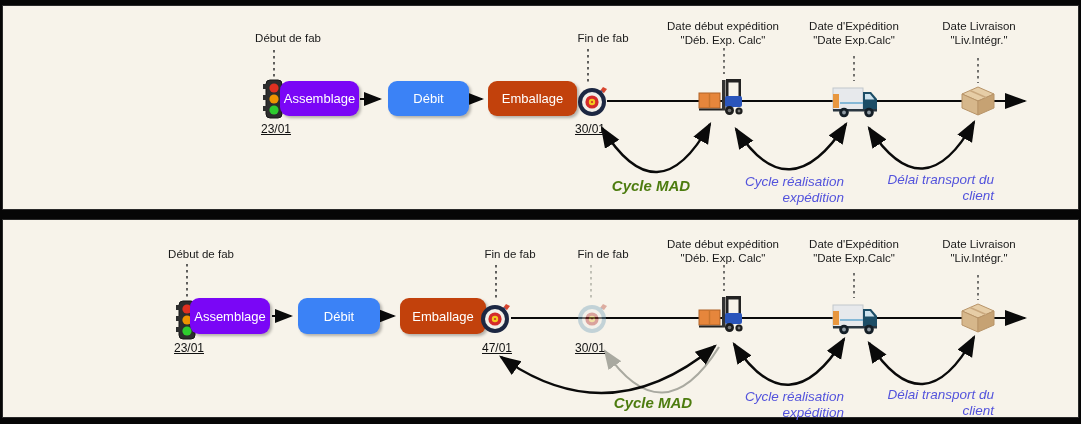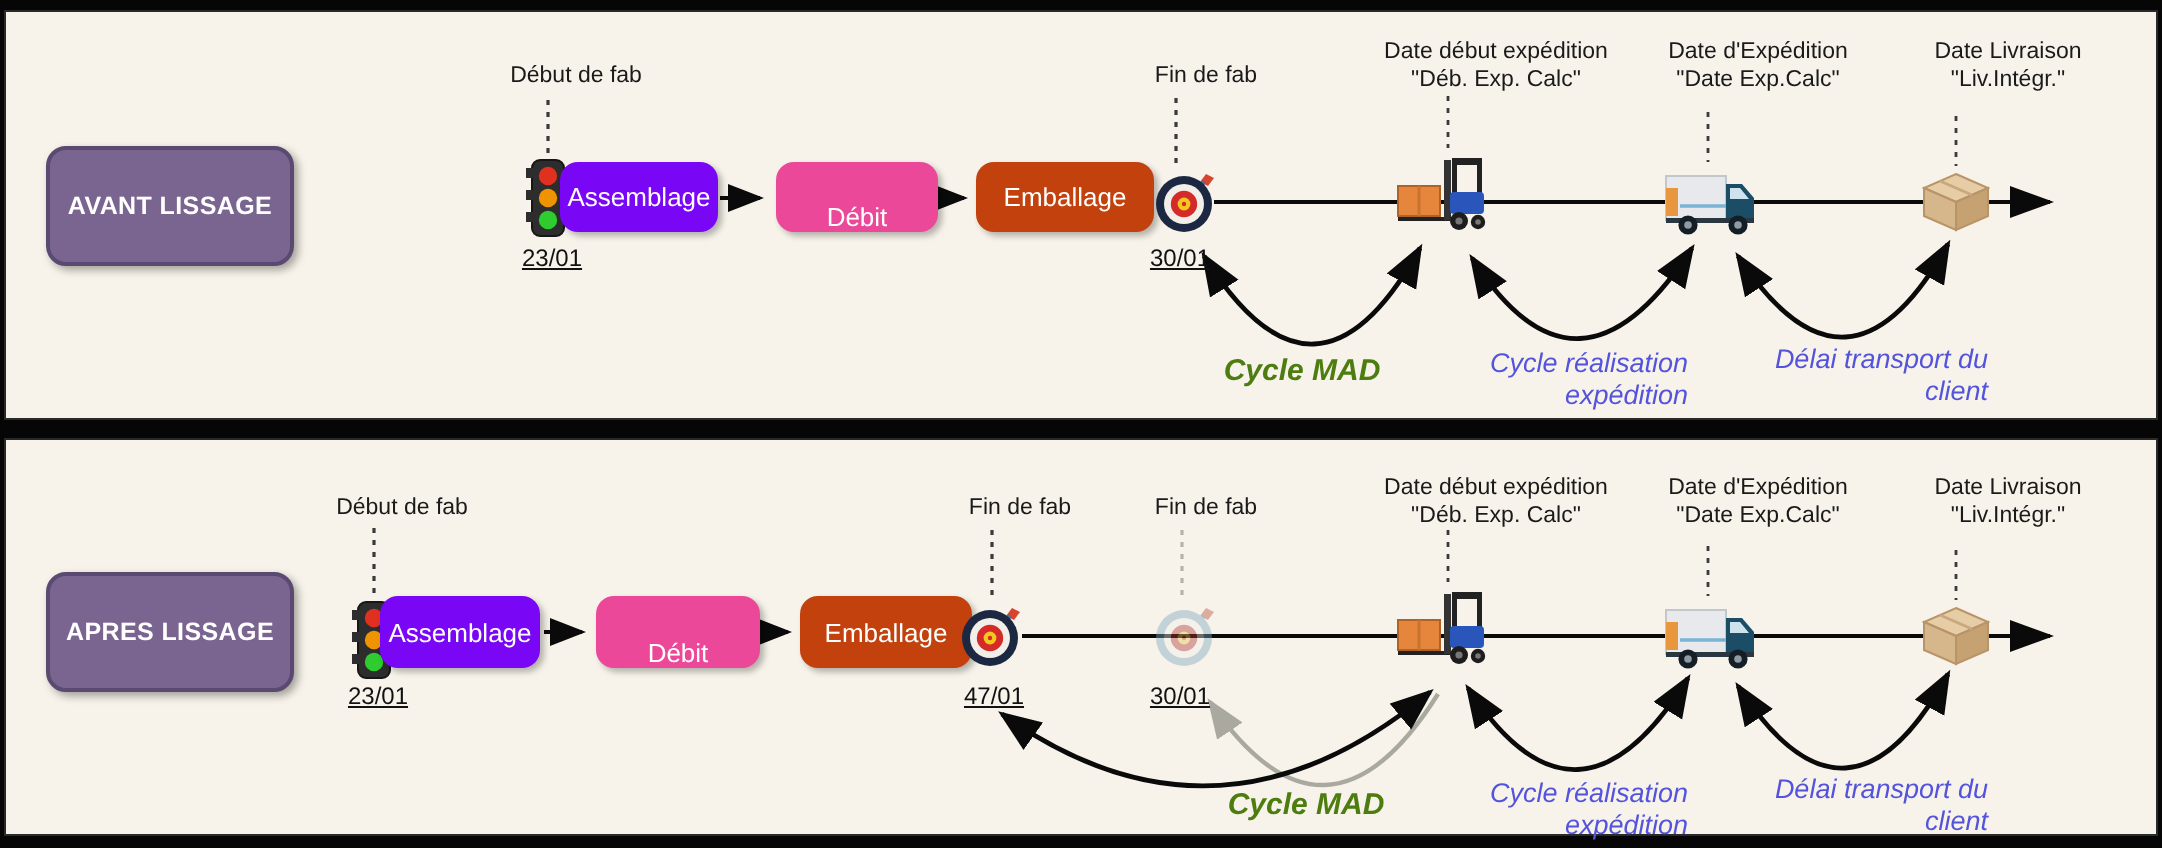--- a/index.html
+++ b/index.html
@@ -8,25 +8,25 @@
   .panel{position:absolute;left:2px;width:1077px;background:#f7f3ea;border:1px solid #2a2a2a;box-sizing:border-box;}
   .overlay{position:absolute;left:0;top:0;pointer-events:none;}
   .title-box{position:absolute;left:20px;width:120px;height:56px;background:#7a6590;border:2px solid #5a4a72;
              border-radius:10px;display:flex;align-items:center;justify-content:center;
              box-shadow:2px 2px 4px rgba(0,0,0,.35);}
   .title-box span{color:#fff;font-size:12.5px;font-weight:700;letter-spacing:.2px;}
   .step{position:absolute;border-radius:9px;display:flex;align-items:center;justify-content:center;
         box-shadow:2px 2px 3px rgba(0,0,0,.28);}
   .step span{color:#fff;font-weight:400;font-size:13px;}
   .assemblage{background:#7a06f6;}
-  .debit{background:#ec4899;align-items:flex-end;}
+  .debit{background:#3b82f6;}
   .emballage{background:#c2410c;}
   .ann{position:absolute;transform:translateX(-50%);font-size:11.5px;color:#1a1a1a;white-space:nowrap;padding-left:28px;}
   .date{position:absolute;transform:translateX(-50%);font-size:12px;color:#111;white-space:nowrap;text-decoration:underline;}
-  .ms{position:absolute;transform:translateX(-50%);text-align:center;font-size:11.5px;color:#1a1a1a;line-height:13.5px;margin-left:25px;}
+  .ms{position:absolute;transform:translateX(-50%);text-align:center;font-size:11.5px;color:#1a1a1a;line-height:13.5px;}
   .cyc{position:absolute;transform:translateX(-50%);text-align:right;font-style:italic;
        font-size:13.5px;color:#5353dc;line-height:15.5px;}
   .cyc-mad{position:absolute;transform:translateX(-50%);font-style:italic;font-weight:700;
        font-size:15px;color:#4d7c0f;white-space:nowrap;}
   .icon{position:absolute;display:block;line-height:0;}
   .faded{opacity:.42;filter:grayscale(25%);}
 </style>
 </head>
 <body>
 
@@ -55,23 +55,20 @@
       <line x1="357" y1="93" x2="377" y2="93" stroke="#0a0a0a" stroke-width="2" marker-end="url(#mE1)"></line>
       <line x1="467" y1="93" x2="479" y2="93" stroke="#0a0a0a" stroke-width="2" marker-end="url(#mE1)"></line>
 
       <line x1="604" y1="95" x2="1022" y2="95" stroke="#0a0a0a" stroke-width="2" marker-end="url(#mTL1)"></line>
 
       <path d="M599 122 Q655 212 707 118" fill="none" stroke="#0a0a0a" stroke-width="2.4" marker-start="url(#mS1)" marker-end="url(#mE1)"></path>
       <path d="M733 123 Q786 206 843 118" fill="none" stroke="#0a0a0a" stroke-width="2.4" marker-start="url(#mS1)" marker-end="url(#mE1)"></path>
       <path d="M866 122 Q921 206 971 116" fill="none" stroke="#0a0a0a" stroke-width="2.4" marker-start="url(#mS1)" marker-end="url(#mE1)"></path>
     </svg>
 
-    <div class="title-box" style="top:67px;">
-      <span>AVANT LISSAGE</span>
-    </div>
 
     <div class="ann" style="left:271px;top:26px;">Début de fab</div>
     <span class="icon" style="left:258px;top:72px;">
       <svg width="26" height="44" viewBox="0 0 26 44">
         <rect x="5" y="2" width="16" height="38" rx="4" fill="#2d2d2d" stroke="#161616"></rect>
         <rect x="2" y="6" width="4" height="5" fill="#2d2d2d"></rect>
           <rect x="2" y="17" width="4" height="5" fill="#2d2d2d"></rect>
           <rect x="2" y="28" width="4" height="5" fill="#2d2d2d"></rect>
         <circle cx="13" cy="10" r="4.6" fill="#e03020"></circle>
         <circle cx="13" cy="21" r="4.6" fill="#ef9400"></circle>
@@ -190,23 +187,20 @@
 
       <line x1="508" y1="98" x2="1022" y2="98" stroke="#0a0a0a" stroke-width="2" marker-end="url(#mTL2)"></line>
 
       <path d="M602 131 Q660 216 716 127" fill="none" stroke="#a9a9a0" stroke-width="2.2" marker-start="url(#mSG2)"></path>
 
       <path d="M498 137 Q606 214 712 126" fill="none" stroke="#0a0a0a" stroke-width="2.4" marker-start="url(#mS2)" marker-end="url(#mE2)"></path>
       <path d="M731 124 Q786 208 841 119" fill="none" stroke="#0a0a0a" stroke-width="2.4" marker-start="url(#mS2)" marker-end="url(#mE2)"></path>
       <path d="M866 123 Q921 208 971 117" fill="none" stroke="#0a0a0a" stroke-width="2.4" marker-start="url(#mS2)" marker-end="url(#mE2)"></path>
     </svg>
 
-    <div class="title-box" style="top:66px;">
-      <span>APRES LISSAGE</span>
-    </div>
 
     <div class="ann" style="left:184px;top:28px;">Début de fab</div>
     <span class="icon" style="left:171px;top:79px;">
       <svg width="26" height="44" viewBox="0 0 26 44">
         <rect x="5" y="2" width="16" height="38" rx="4" fill="#2d2d2d" stroke="#161616"></rect>
         <rect x="2" y="6" width="4" height="5" fill="#2d2d2d"></rect>
           <rect x="2" y="17" width="4" height="5" fill="#2d2d2d"></rect>
           <rect x="2" y="28" width="4" height="5" fill="#2d2d2d"></rect>
         <circle cx="13" cy="10" r="4.6" fill="#e03020"></circle>
         <circle cx="13" cy="21" r="4.6" fill="#ef9400"></circle>

